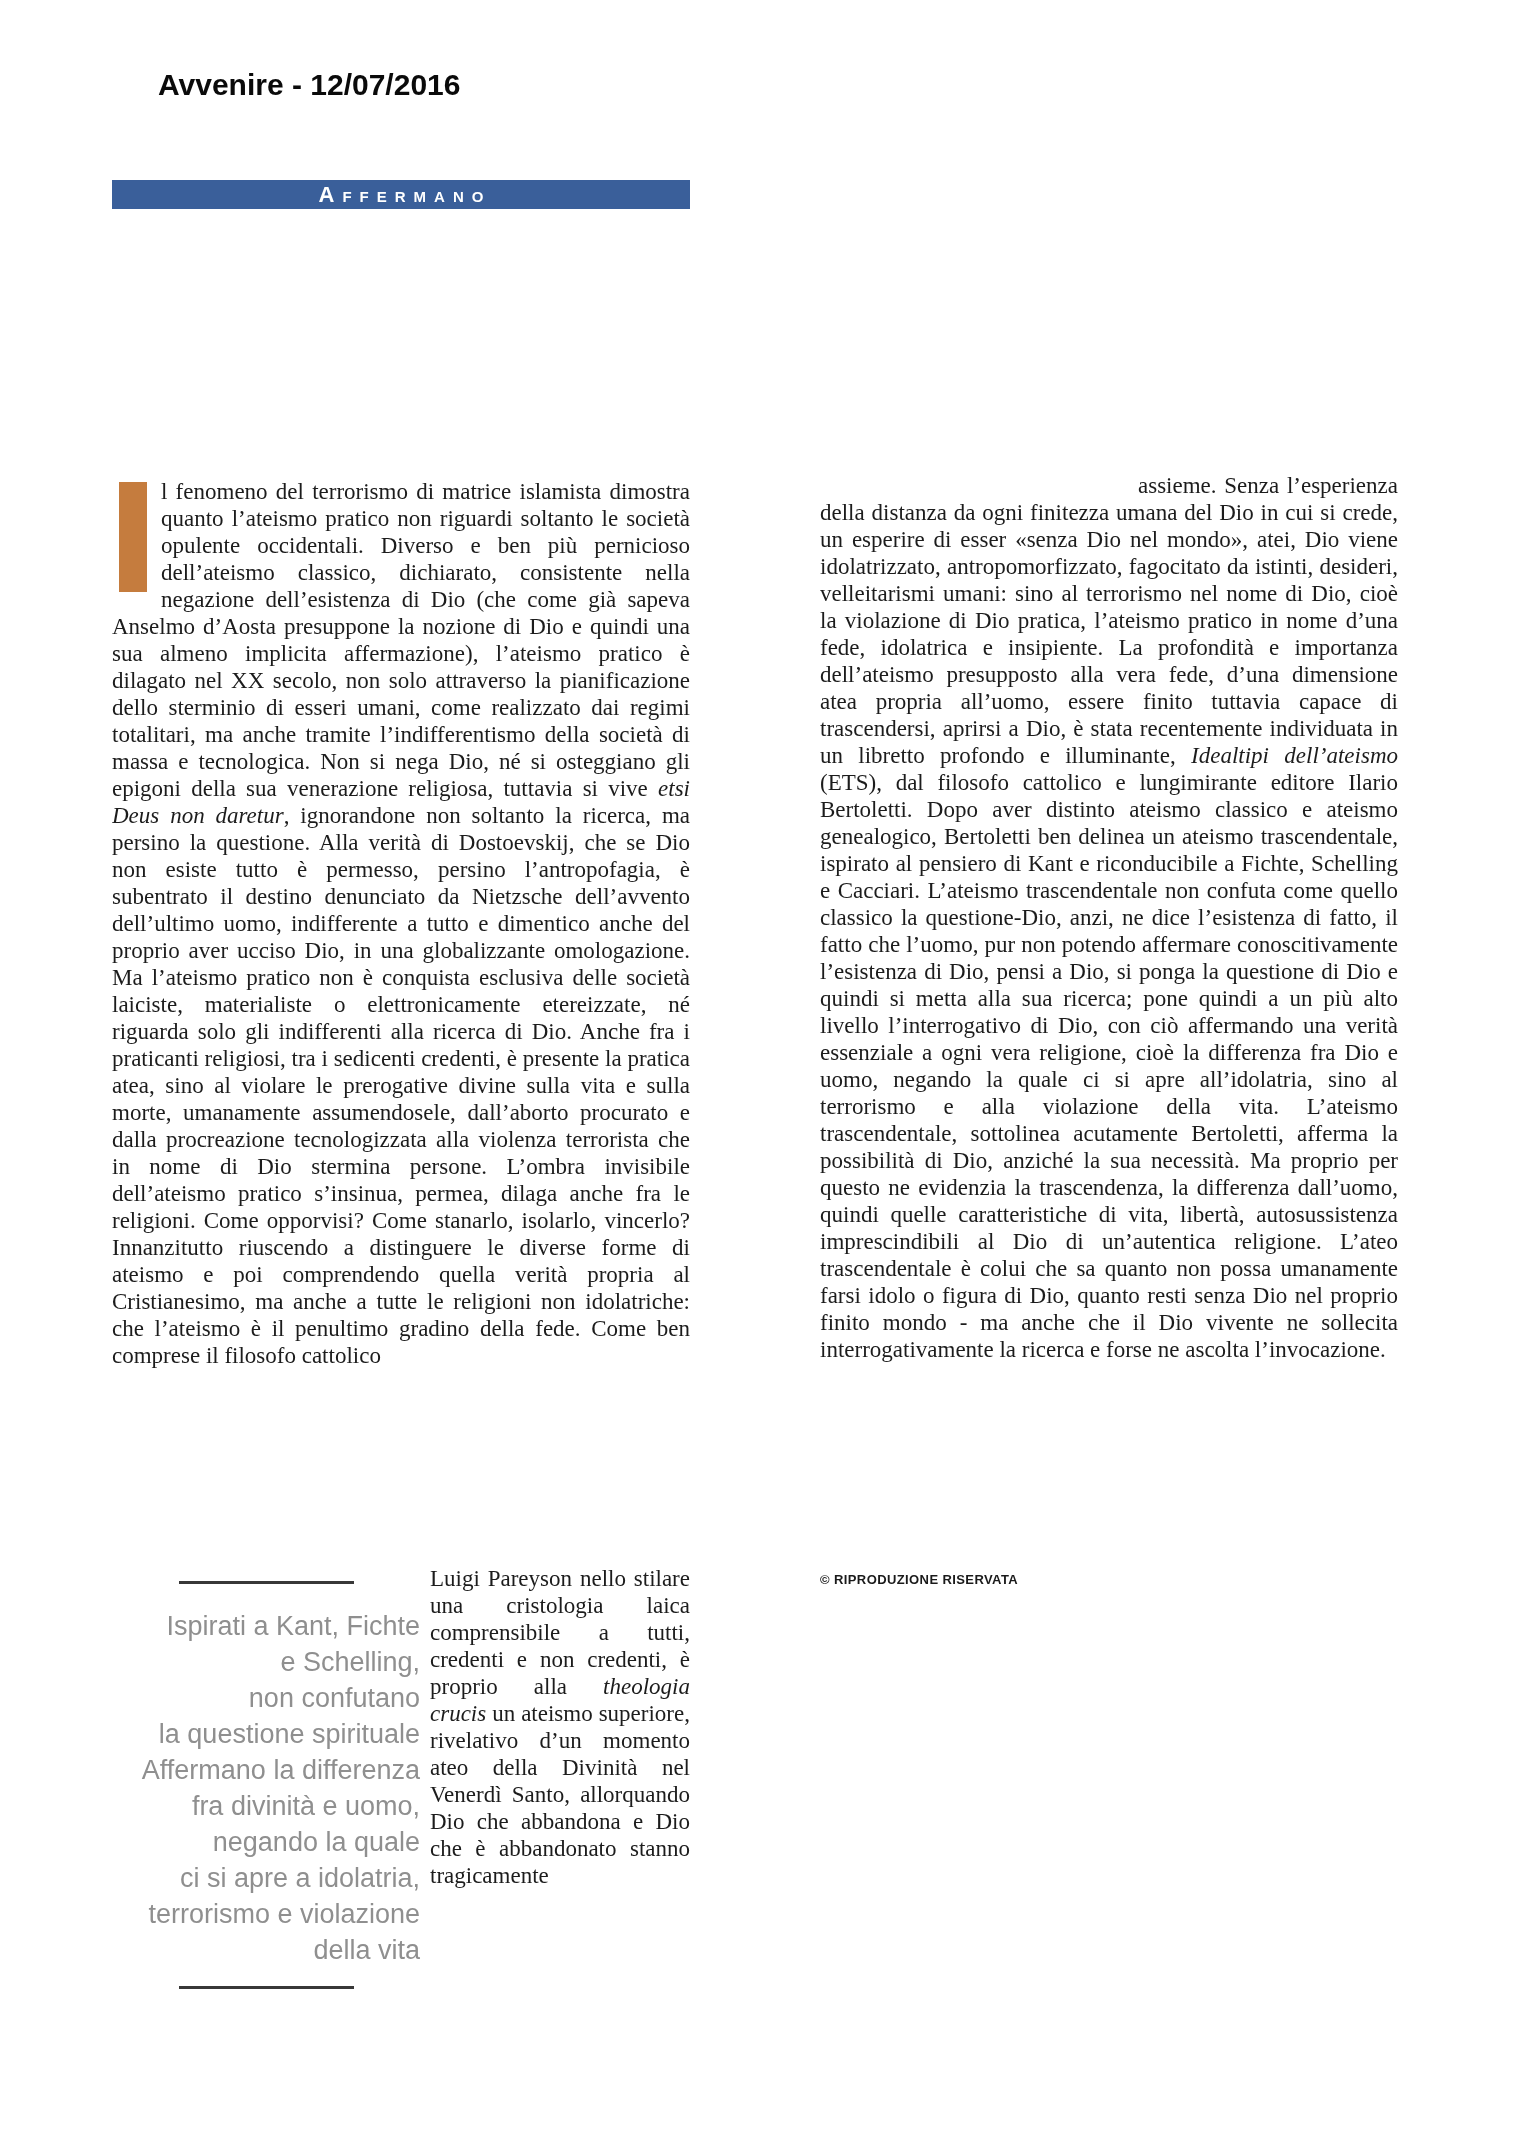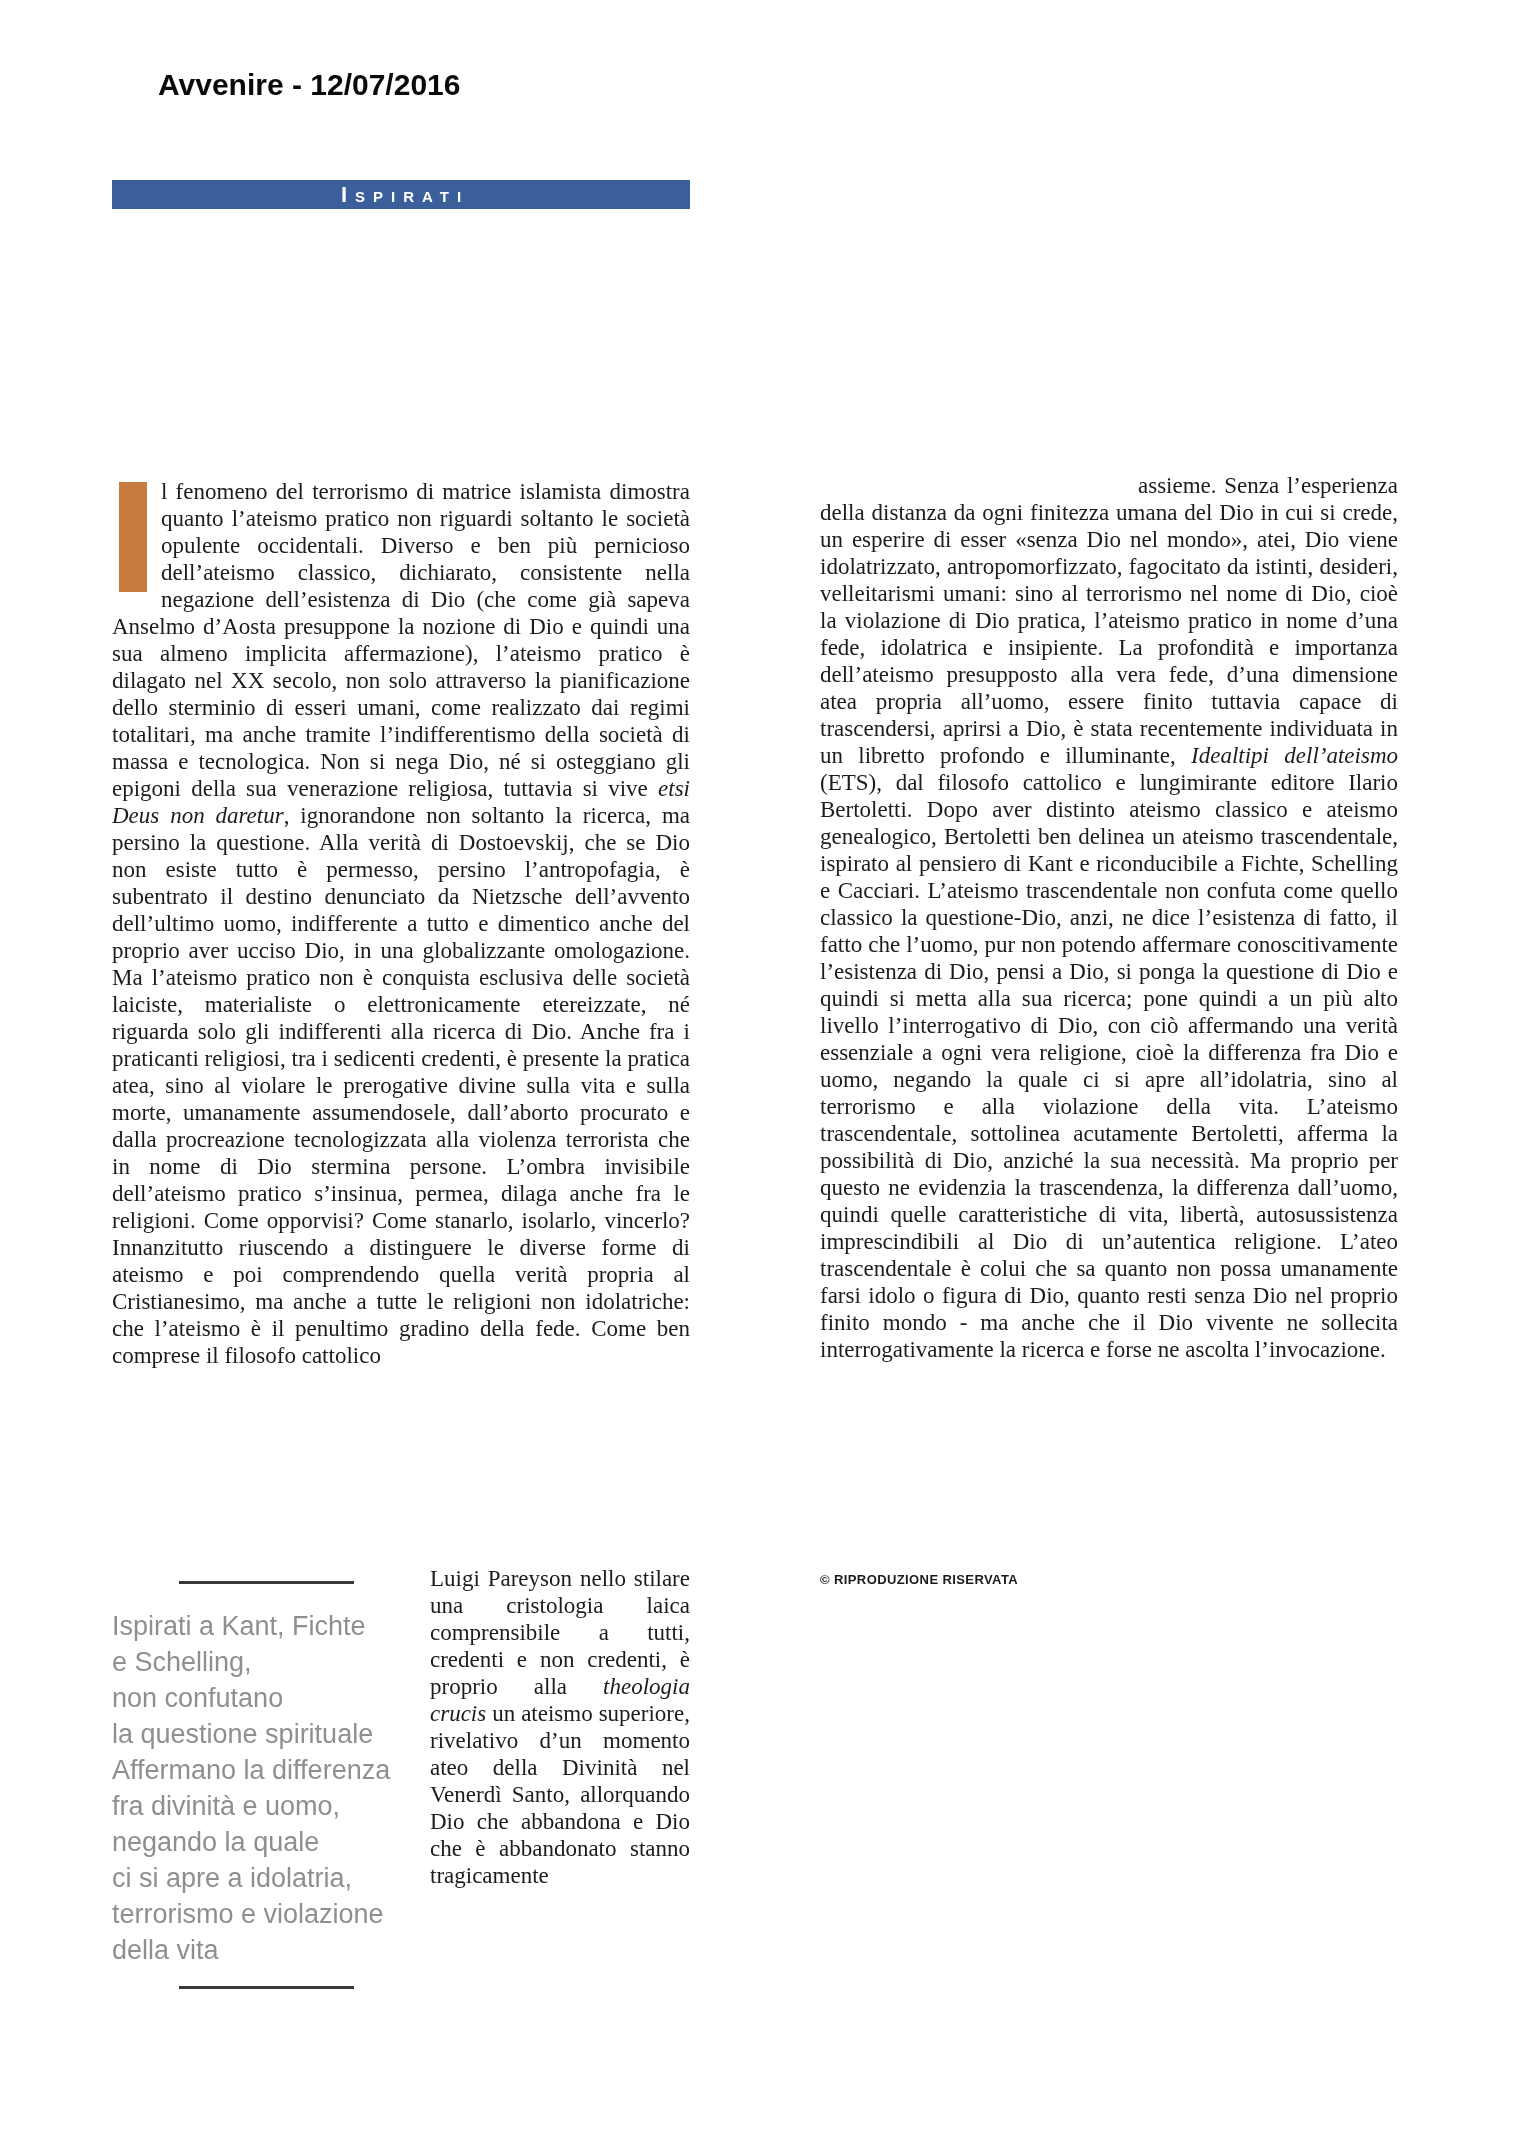--- a/index.html
+++ b/index.html
@@ -120,21 +120,21 @@
   }
   .quote-rule.top { margin-top: 16px; }
   .quote-rule.bottom { margin-top: 18px; }
   .pull-quote {
     margin-top: 24px;
     font-family: "Liberation Sans", sans-serif;
     font-weight: 300;
     font-size: 27px;
     line-height: 36px;
     color: #8f8f8f;
-    text-align: left;
+    text-align: right;
     white-space: pre-line;
   }
   .narrow-col {
     flex: 1;
     font-size: 23px;
     line-height: 27px;
     text-align: justify;
   }
   .col-right {
     position: absolute;
@@ -157,21 +157,21 @@
   .it { font-style: italic; }
 </style>
 </head>
 <body>
 
 <div class="page">
 
   <div class="source-line">Avvenire - 12/07/2016</div>
 
   <div class="kicker-bar">
-    <span class="kicker-label">Ispirati</span>
+    <span class="kicker-label">Affermano</span>
   </div>
 
 
 
   <div class="col-left">
     <p class="body-text main-par"><span class="dropcap">I</span><span>l fenomeno del terrorismo di matrice islamista dimostra quanto l’ateismo pratico non riguardi soltanto le società opulente occidentali. Diverso e ben più pernicioso dell’ateismo classico, dichiarato, consistente nella negazione dell’esistenza di Dio (che come già sapeva Anselmo d’Aosta presuppone la nozione di Dio e quindi una sua almeno implicita affermazione), l’ateismo pratico è dilagato nel XX secolo, non solo attraverso la pianificazione dello sterminio di esseri umani, come realizzato dai regimi totalitari, ma anche tramite l’indifferentismo della società di massa e tecnologica. Non si nega Dio, né si osteggiano gli epigoni della sua venerazione religiosa, tuttavia si vive </span><span class="it">etsi Deus non daretur</span><span>, ignorandone non soltanto la ricerca, ma persino la questione. Alla verità di Dostoevskij, che se Dio non esiste tutto è permesso, persino l’antropofagia, è subentrato il destino denunciato da Nietzsche dell’avvento dell’ultimo uomo, indifferente a tutto e dimentico anche del proprio aver ucciso Dio, in una globalizzante omologazione. Ma l’ateismo pratico non è conquista esclusiva delle società laiciste, materialiste o elettronicamente etereizzate, né riguarda solo gli indifferenti alla ricerca di Dio. Anche fra i praticanti religiosi, tra i sedicenti credenti, è presente la pratica atea, sino al violare le prerogative divine sulla vita e sulla morte, umanamente assumendosele, dall’aborto procurato e dalla procreazione tecnologizzata alla violenza terrorista che in nome di Dio stermina persone. L’ombra invisibile dell’ateismo pratico s’insinua, permea, dilaga anche fra le religioni. Come opporvisi? Come stanarlo, isolarlo, vincerlo? Innanzitutto riuscendo a distinguere le diverse forme di ateismo e poi comprendendo quella verità propria al Cristianesimo, ma anche a tutte le religioni non idolatriche: che l’ateismo è il penultimo gradino della fede. Come ben comprese il filosofo cattolico</span></p>
   </div>
 
   <div class="bottom-split">
     <div class="quote-col">

